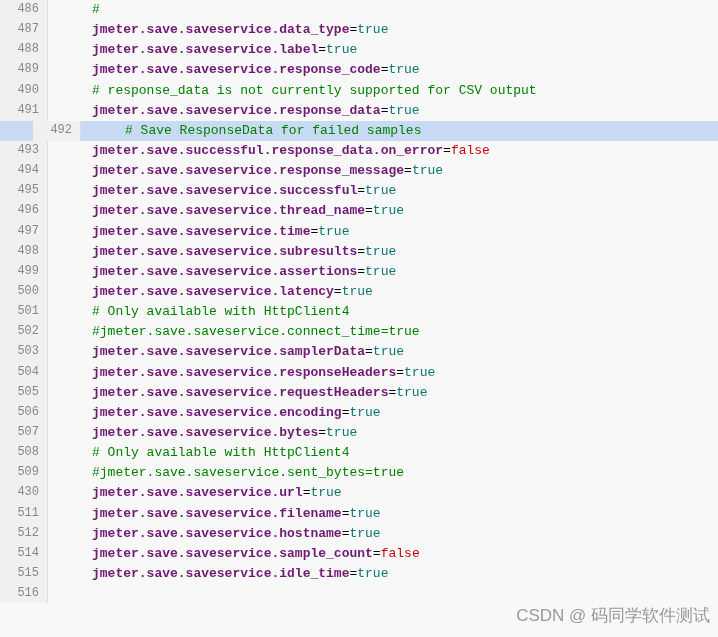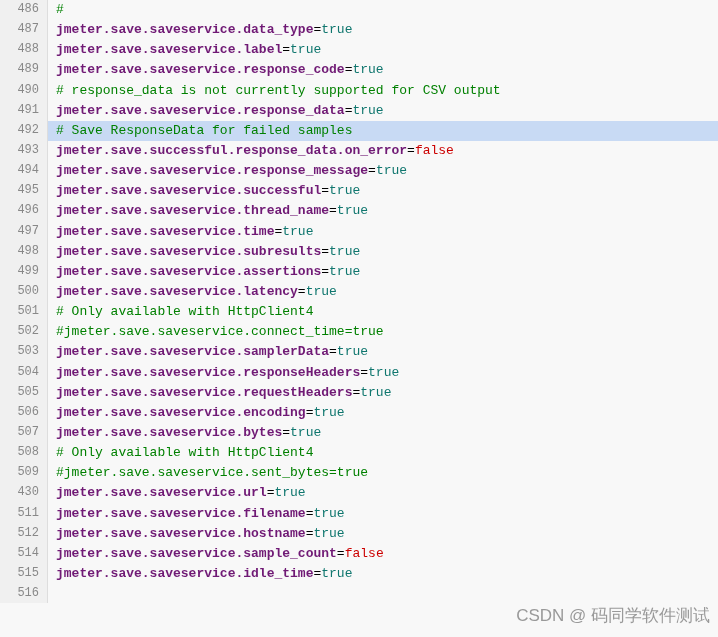--- a/index.html
+++ b/index.html
@@ -12,23 +12,25 @@
     .code-container {
       background: #f8f8f8;
       width: 718px;
       min-height: 637px;
       position: relative;
       overflow: hidden;
     }
     .code-row {
       display: flex;
       align-items: stretch;
+      gap: 36px;
     }
     .code-row.highlighted {
       background: #c8daf4;
+      padding-left: 33px;
     }
     .line-num {
       min-width: 48px;
       padding: 0 8px 0 4px;
       text-align: right;
       color: #888;
       user-select: none;
       border-right: 1px solid #ddd;
       background: #f0f0f0;
       font-size: 12px;

